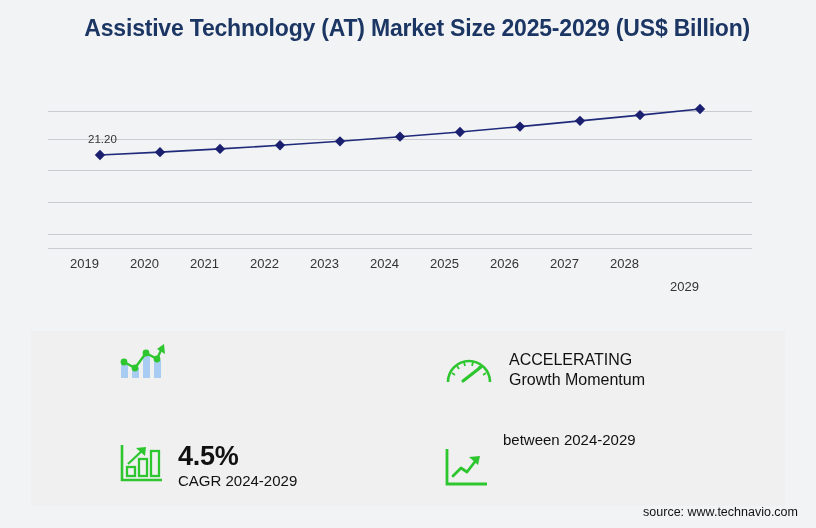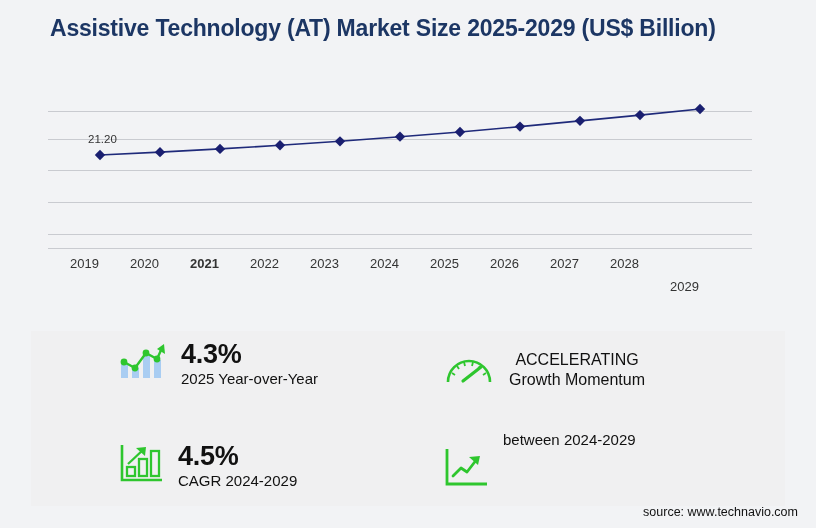--- a/index.html
+++ b/index.html
@@ -6,21 +6,21 @@
   body{
     width:816px;height:528px;
     background:#f2f3f5;
     font-family:"Liberation Sans", sans-serif;
     overflow:hidden;
     position:relative;
   }
   #chart-title{
     position:absolute;left:50px;top:14px;width:700px;
     font-size:23px;font-weight:bold;color:#1c3664;
-    line-height:1.25;letter-spacing:-0.2px;
+    line-height:1.25;letter-spacing:-0.2px;text-align:right;
   }
   #plot-area{
     position:absolute;left:48px;top:100px;width:704px;height:150px;
   }
   .gridline{position:absolute;left:0;width:100%;height:1px;background:#c9cbd0;}
   #axis-baseline{position:absolute;left:48px;top:248px;width:704px;height:1px;background:#c9cbd0;}
   #series-svg{position:absolute;left:0;top:0;width:816px;height:280px;pointer-events:none;}
   .x-label{
     position:absolute;top:256px;width:60px;text-align:left;
     font-size:13px;color:#333;
@@ -32,21 +32,21 @@
     position:absolute;left:31px;top:331px;width:754px;height:175px;
     background:#f0f0f1;
   }
   .stat{position:absolute;display:flex;align-items:flex-start;}
   .stat-icon{flex:0 0 auto;margin-right:14px;}
   .stat-text{display:flex;flex-direction:column;justify-content:center;}
   .stat-big{font-size:27px;font-weight:bold;color:#111;line-height:1.08;letter-spacing:-0.3px;}
   .stat-big .unit{font-size:15px;font-weight:bold;}
   .stat-sub{font-size:15px;color:#111;line-height:1.28;}
   #stat-yoy{left:115px;top:340px;}
-  #stat-momentum{left:443px;top:350px;text-align:center;}
+  #stat-momentum{left:443px;top:350px;}
   #stat-cagr{left:118px;top:442px;}
   #stat-incremental{left:443px;top:430px;}
   #source-note{
     position:absolute;right:18px;bottom:9px;
     font-size:12.5px;color:#111;text-align:center;
   }
 </style>
 </head>
 <body>
 
@@ -76,21 +76,21 @@
       <polygon points="640,109.909375 645.2,115.109375 640,120.309375 634.8,115.109375" fill="#1a1f70"></polygon>
       <polygon points="700,103.8 705.2,109 700,114.2 694.8,109" fill="#1a1f70"></polygon>
     </g>
 </svg>
 
 <div id="first-value-label" style="left: 88px; top: 133px;">21.20</div>
 
 <div id="x-axis-labels">
     <div class="x-label" style="left: 70px;">2019</div>
     <div class="x-label" style="left: 130px;">2020</div>
-    <div class="x-label" style="left: 190px; font-weight: bold;">2021</div>
+    <div class="x-label" style="left: 190px;">2021</div>
     <div class="x-label" style="left: 250px;">2022</div>
     <div class="x-label" style="left: 310px;">2023</div>
     <div class="x-label" style="left: 370px;">2024</div>
     <div class="x-label" style="left: 430px;">2025</div>
     <div class="x-label" style="left: 490px;">2026</div>
     <div class="x-label" style="left: 550px;">2027</div>
     <div class="x-label" style="left: 610px;">2028</div>
     <div class="x-label" style="left: 670px; margin-top: 23px;">2029</div>
   </div>
 
@@ -103,24 +103,20 @@
       <rect x="17" y="28" width="7" height="10" fill="#a9cdf2"></rect>
       <rect x="28" y="14" width="7" height="24" fill="#a9cdf2"></rect>
       <rect x="39" y="20" width="7" height="18" fill="#a9cdf2"></rect>
       <polyline points="9,22 20,28 31,13 42,19 47,8" fill="none" stroke="#2ec62e" stroke-width="2.4" stroke-linejoin="round"></polyline>
       <circle cx="9" cy="22" r="3.4" fill="#2ec62e"></circle>
       <circle cx="20" cy="28" r="3.4" fill="#2ec62e"></circle>
       <circle cx="31" cy="13" r="3.4" fill="#2ec62e"></circle>
       <circle cx="42" cy="19" r="3.4" fill="#2ec62e"></circle>
       <polygon points="49,4 50,14 42,9" fill="#2ec62e"></polygon>
     </svg>
-  </div>
-  <div class="stat-text">
-    <div class="stat-big">4.3%</div>
-    <div class="stat-sub">2025 Year-over-Year</div>
   </div>
 </div>
 
 <div class="stat" id="stat-momentum">
   <div class="stat-icon">
     <svg width="52" height="40" viewBox="0 0 52 40">
       <path d="M5,32 A21,21 0 0 1 47,32" fill="none" stroke="#2ec62e" stroke-width="2.6"></path>
       <g stroke="#2ec62e" stroke-width="1.8">
         <line x1="9" y1="23" x2="12" y2="25"></line>
         <line x1="14" y1="16" x2="16" y2="19"></line>

